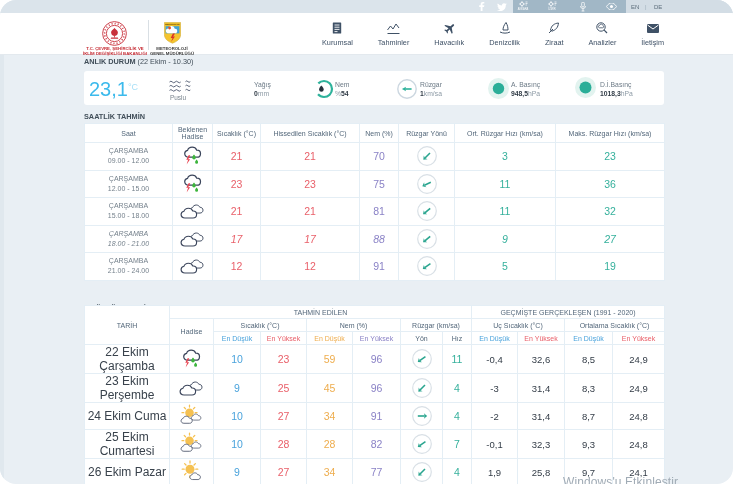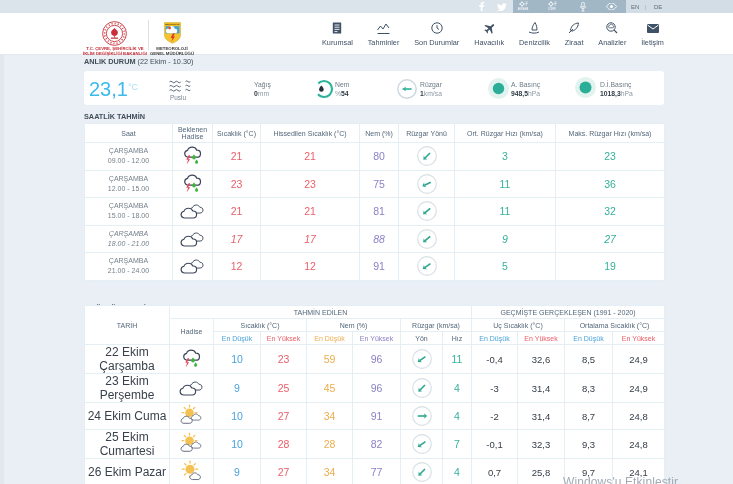--- a/index.html
+++ b/index.html
@@ -1,17 +1,17 @@
 <!DOCTYPE html>
 <html lang="tr"><head>
 <meta charset="utf-8">
 <style>
   html,body{margin:0;padding:0;}
   #page{position:relative;width:733px;height:484px;background:#e9eff4;overflow:hidden;
-    font-family:"Liberation Sans",sans-serif;}
+    font-family:"Liberation Sans",sans-serif;border-radius:16px;}
   .abs{position:absolute;}
   
   #topbar{position:absolute;top:0;left:0;width:733px;height:13px;background:#dbe4eb;}
   #topbar .rightlight{position:absolute;top:0;left:626px;width:107px;height:13px;background:#d3dde5;}
   #topbar .darkbox{position:absolute;top:0;left:513px;width:113px;height:13px;background:#a1b7c6;}
   .tbicon{position:absolute;top:0;height:13px;display:flex;align-items:center;justify-content:center;color:#fff;}
   .lang{position:absolute;top:0;height:13px;font-size:6px;color:#5d6e7c;display:flex;align-items:center;}
   
   #header{position:absolute;top:13px;left:0;width:733px;height:42px;background:#ffffff;border-bottom:1px solid #e3e9ee;box-sizing:border-box;}
   .minitext{position:absolute;font-size:4.3px;font-weight:bold;text-align:center;line-height:1.25;}
@@ -132,29 +132,20 @@
       <div class="nico">
           <svg width="13" height="12" viewBox="0 0 13 12">
             <path d="M.5 8l3-4 2.5 3 3-5 3 4" fill="none" stroke="#3f5166" stroke-width="1"></path>
             <path d="M.5 11.5h12" stroke="#3f5166" stroke-width="1"></path>
           </svg>
         </div>
       <span>Tahminler</span>
     </div>
     <div class="navitem">
       <div class="nico">
-          <svg width="12" height="12" viewBox="0 0 12 12">
-            <circle cx="6" cy="6" r="5.2" fill="none" stroke="#3f5166" stroke-width="1"></circle>
-            <path d="M6 3.2V6l2 1.5" fill="none" stroke="#3f5166" stroke-width="1"></path>
-          </svg>
-        </div>
-      <span>Son Durumlar</span>
-    </div>
-    <div class="navitem">
-      <div class="nico">
           <svg width="13" height="13" viewBox="0 0 13 13">
             <g transform="rotate(48 6.5 6.5)">
               <path d="M6.5 .5c.5 0 .9.5.9 1.2v2.6l4.6 2.9v1.2L7.4 7v2.6l1.3 1v.9l-2.2-.6-2.2.6v-.9l1.3-1V7L1 8.4V7.2l4.6-2.9V1.7c0-.7.4-1.2.9-1.2z" fill="#3f5166"></path>
             </g>
           </svg>
         </div>
       <span>Havacılık</span>
     </div>
     <div class="navitem">
       <div class="nico">
@@ -266,21 +257,21 @@
   <g transform="translate(4.6,1.2)">
                 <path d="M4 10.8c-2.2 0-3.9-1.5-3.9-3.4 0-1.6 1.2-3 2.8-3.3C3.5 2.2 5.3 1 7.4 1c2 0 3.7 1.1 4.4 2.8h.4c1.9 0 3.4 1.5 3.4 3.5S14 10.8 12 10.8z" fill="none" stroke="#3c465c" stroke-width="1.2" transform="scale(1.02)"></path>
               </g>
   <path d="M8.6 10.2l-2.3 4.5h1.8l-1.5 4.7 3.5-5.1h-1.9l2.1-4.1z" fill="#e8414f"></path>
   <path d="M14 9.6c-1 1.2-1.8 2.1-1.8 3.1a1.8 1.8 0 0 0 3.6 0c0-1-.8-1.9-1.8-3.1z" fill="#3db53d"></path>
   <path d="M16.6 14.6c-.9 1-1.5 1.8-1.5 2.6a1.5 1.5 0 0 0 3 0c0-.8-.6-1.6-1.5-2.6z" fill="#3db53d"></path>
             </svg>
           </td>
       <td class="tval red">21</td>
           <td class="tval red">21</td>
-          <td class="tval pur">80</td>
+          <td class="tval pur">70</td>
       <td>
             <svg width="20" height="20" viewBox="0 0 20 20" class="warrow">
               <circle cx="10" cy="10" r="9.3" fill="#fff" stroke="#d9e0e6" stroke-width="1.2"></circle>
   <g transform="rotate(45 10 10)">
                 <path d="M10 5.8v7" fill="none" stroke="#2aa58f" stroke-width="1.6"></path>
                 <path d="M10 15.2L7.3 11.9l2.7.9 2.7-.9z" fill="#2aa58f"></path>
               </g>
             </svg>
           </td>
       <td class="tval teal">3</td>
@@ -579,21 +570,21 @@
       <td>
             <svg width="20" height="20" viewBox="0 0 20 20" class="warrow">
               <circle cx="10" cy="10" r="9.3" fill="#fff" stroke="#d9e0e6" stroke-width="1.2"></circle>
   <g transform="rotate(45 10 10)">
                 <path d="M10 5.8v7" fill="none" stroke="#2aa58f" stroke-width="1.6"></path>
                 <path d="M10 15.2L7.3 11.9l2.7.9 2.7-.9z" fill="#2aa58f"></path>
               </g>
             </svg>
           </td>
       <td class="tval teal">4</td>
-      <td class="hist">0,7</td>
+      <td class="hist">1,9</td>
           <td class="hist">25,8</td>
           <td class="hist">9,7</td>
           <td class="hist">24,1</td>
     </tr>
   </tbody>
     </table>
 
   <div id="wm">Windows'u Etkinleştir</div>
 
 </div>

